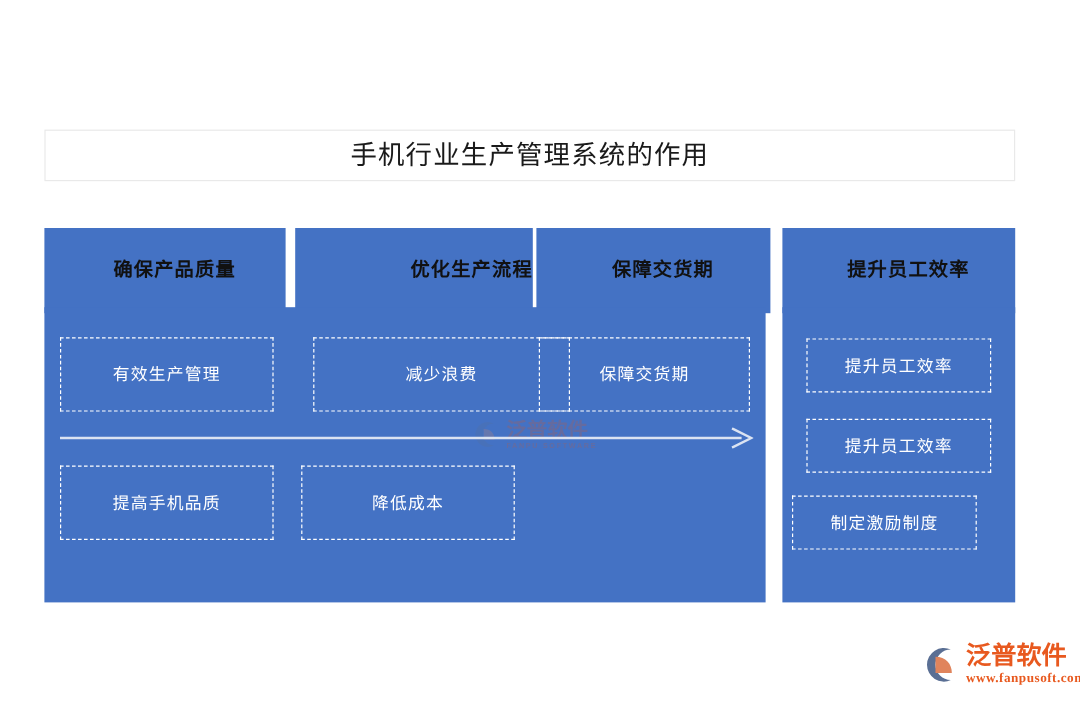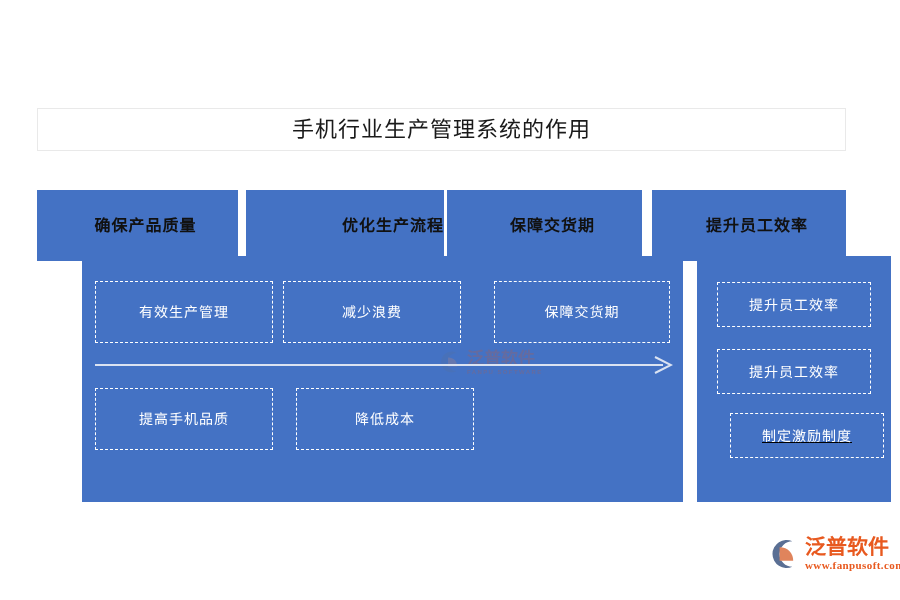--- a/index.html
+++ b/index.html
@@ -71,21 +71,20 @@
   .header-chip.c0 { left: 0px;   width: 201px; }
   .header-chip.c1 { left: 209px; width: 198px; justify-content: flex-end; }
   .header-chip.c2 { left: 410px; width: 195px; }
   .header-chip.c3 { left: 615px; width: 194px; }
 
   
   .panel {
     position: absolute;
     background: #4472C4;
     overflow: hidden;
-    margin-left: 45px;
   }
   .panel-left {
     left: 37px;
     top: 256px;
     width: 601px;
     height: 246px;
   }
   .panel-right {
     left: 652px;
     top: 256px;
@@ -107,31 +106,31 @@
     font-size: 14px;
     font-weight: 400;
     color: #ffffff;
     letter-spacing: 1px;
     line-height: 1;
     white-space: nowrap;
   }
 
   
   .cell.l-r0-c0 { left: 13px;  top: 25px; width: 178px; height: 62px; }
-  .cell.l-r0-c1 { left: 201px; top: 25px; width: 178px; height: 62px; }
+  .cell.l-r0-c1 { left: 224px; top: 25px; width: 214px; height: 62px; }
   .cell.l-r0-c2 { left: 412px; top: 25px; width: 176px; height: 62px; }
   
   .cell.l-r1-c0 { left: 13px;  top: 132px; width: 178px; height: 62px; }
   .cell.l-r1-c1 { left: 214px; top: 132px; width: 178px; height: 62px; }
   .cell.l-r1-c2 { left: 412px; top: 132px; width: 176px; height: 62px; }
 
   
   .cell.r-0 { left: 20px; top: 26px;  width: 154px; height: 45px; }
   .cell.r-1 { left: 20px; top: 93px;  width: 154px; height: 45px; }
-  .cell.r-2 { left: 33px; top: 157px; width: 154px; height: 45px; text-decoration: underline; }
+  .cell.r-2 { left: 8px; top: 157px; width: 154px; height: 45px; }
 
   
   .arrow {
     position: absolute;
     left: 13px;
     top: 100px;
     width: 578px;
     height: 18px;
     pointer-events: none;
   }

